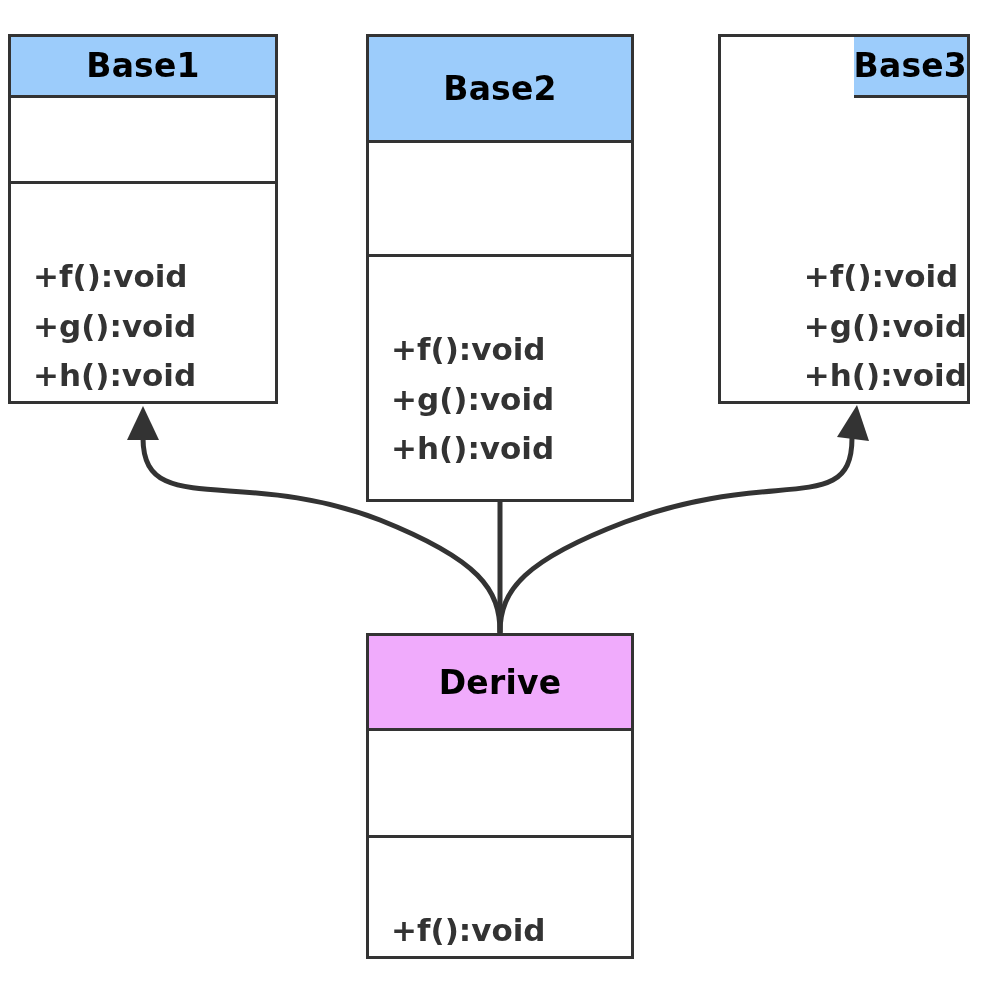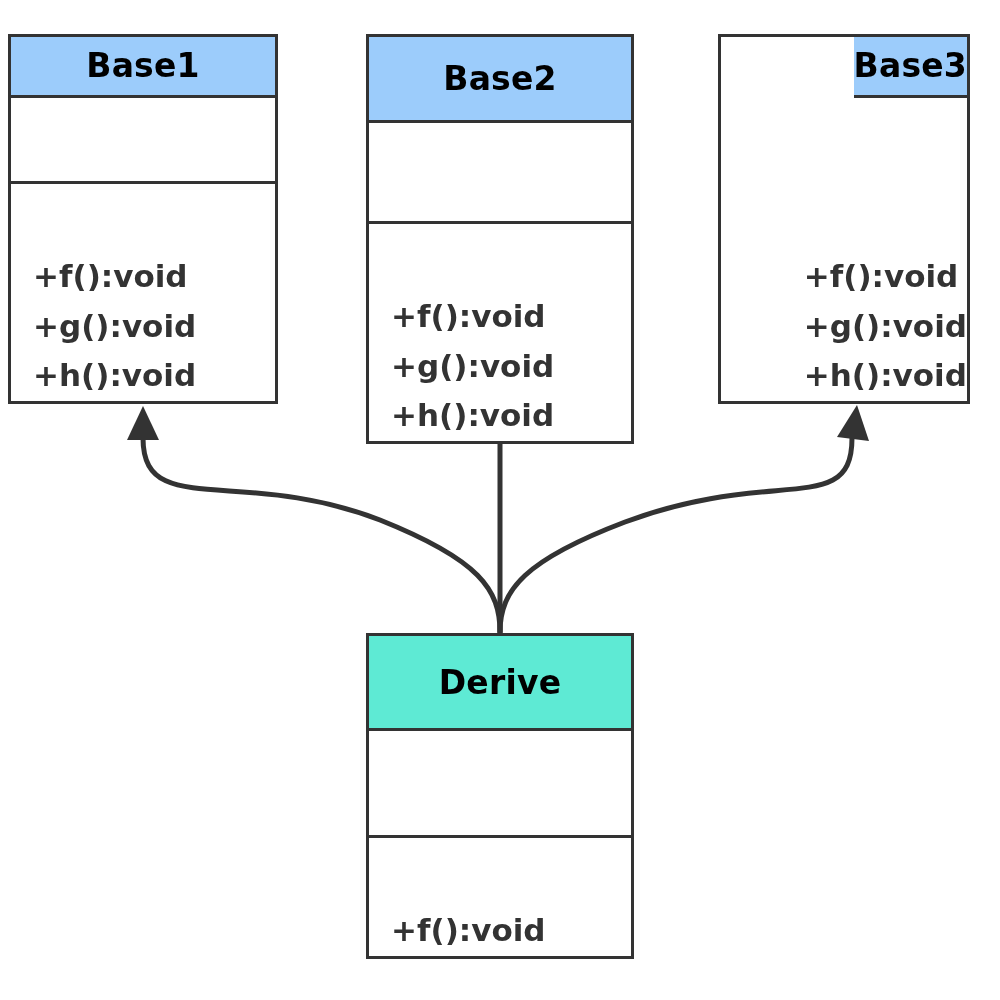--- a/index.html
+++ b/index.html
@@ -95,21 +95,21 @@
       <span class="class-title">Base1</span>
     </div>
     <div class="class-attrs" style="height:66px;"></div>
     <div class="class-methods">
       <span class="method-line">+f():void</span>
       <span class="method-line">+g():void</span>
       <span class="method-line">+h():void</span>
     </div>
   </div>
 
-  <div class="uml-class" style="left:366px; top:34px; width:268px; height:410px;">
+  <div class="uml-class" style="left:366px; top:34px; width:268px; height:468px;">
     <div class="class-header" style="height:106px; background:#9CCCFB;">
       <span class="class-title">Base2</span>
     </div>
     <div class="class-attrs" style="height:66px;"></div>
     <div class="class-methods">
       <span class="method-line">+f():void</span>
       <span class="method-line">+g():void</span>
       <span class="method-line">+h():void</span>
     </div>
   </div>
@@ -120,21 +120,21 @@
     </div>
     <div class="class-attrs" style="height:66px;"></div>
     <div class="class-methods">
       <span class="method-line">+f():void</span>
       <span class="method-line">+g():void</span>
       <span class="method-line">+h():void</span>
     </div>
   </div>
 
   <div class="uml-class" style="left:366px; top:633px; width:268px; height:326px;">
-    <div class="class-header" style="height:106px; background:#5eead4;">
+    <div class="class-header" style="height:106px; background:#f0abfc;">
       <span class="class-title">Derive</span>
     </div>
     <div class="class-attrs" style="height:66px;"></div>
     <div class="class-methods">
       <span class="method-line">+f():void</span>
     </div>
   </div>
 
 </div>
 

